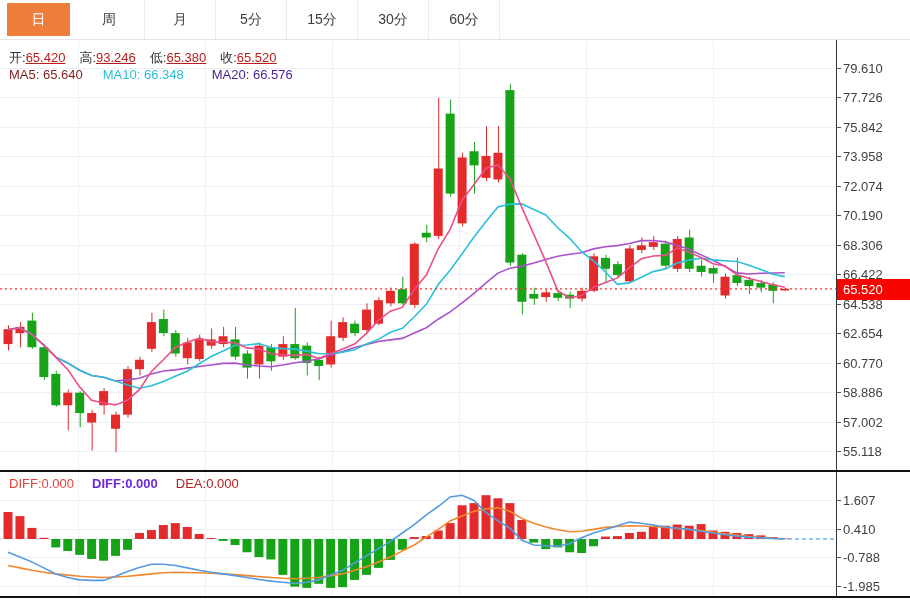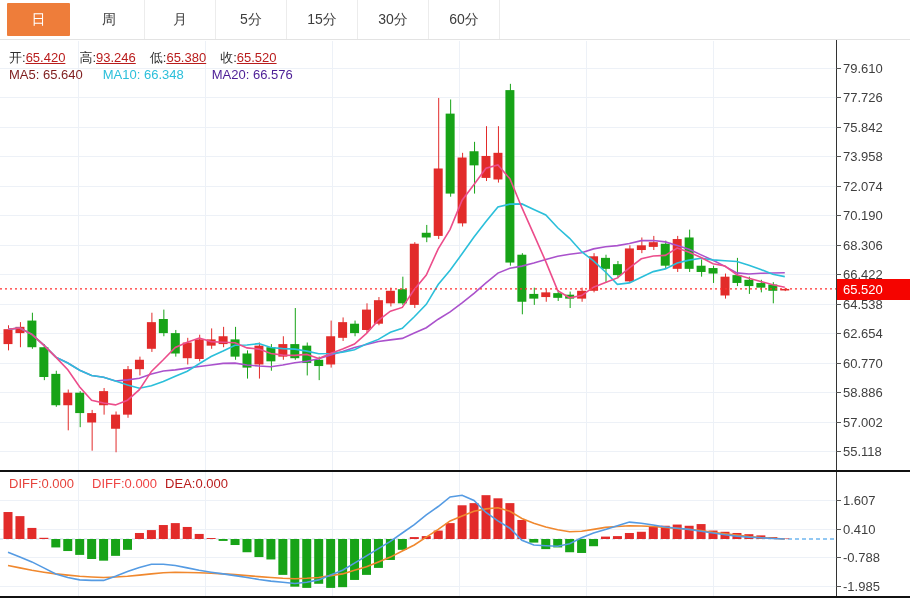--- a/index.html
+++ b/index.html
@@ -16,21 +16,21 @@
   .info-row{position:absolute;font-size:13px;z-index:5;white-space:nowrap;left:9px;}
   #row-ohlc{top:49px;}
   #row-ma{top:67px;}
   .lbl-dark{color:#2f2f2f;}
   .val-red{color:#b91c1c;margin-right:14px;text-decoration:underline;}
   .ma5{color:#7f1d1d;margin-right:20px;}
   .ma10{color:#2bbfda;margin-right:28px;}
   .ma20{color:#4c1d95;}
   #row-macd{top:476px;}
   .macd-l{color:#e6433c;margin-right:18px;}
-  .diff-l{color:#ef4444;margin-right:8px;}
+  .diff-l{color:#6d28d9;margin-right:18px;font-weight:bold;}
   .dea-l{color:#b91c1c;}
   .price-tag{position:absolute;left:837px;top:279px;width:73px;height:21px;background:#f50400;
        color:#fff;font-size:13px;line-height:21px;padding-left:6px;box-sizing:border-box;z-index:4;}
 </style>
 </head>
 <body>
 
 <div class="app">
 
   <svg id="chart-svg" width="910" height="600">

